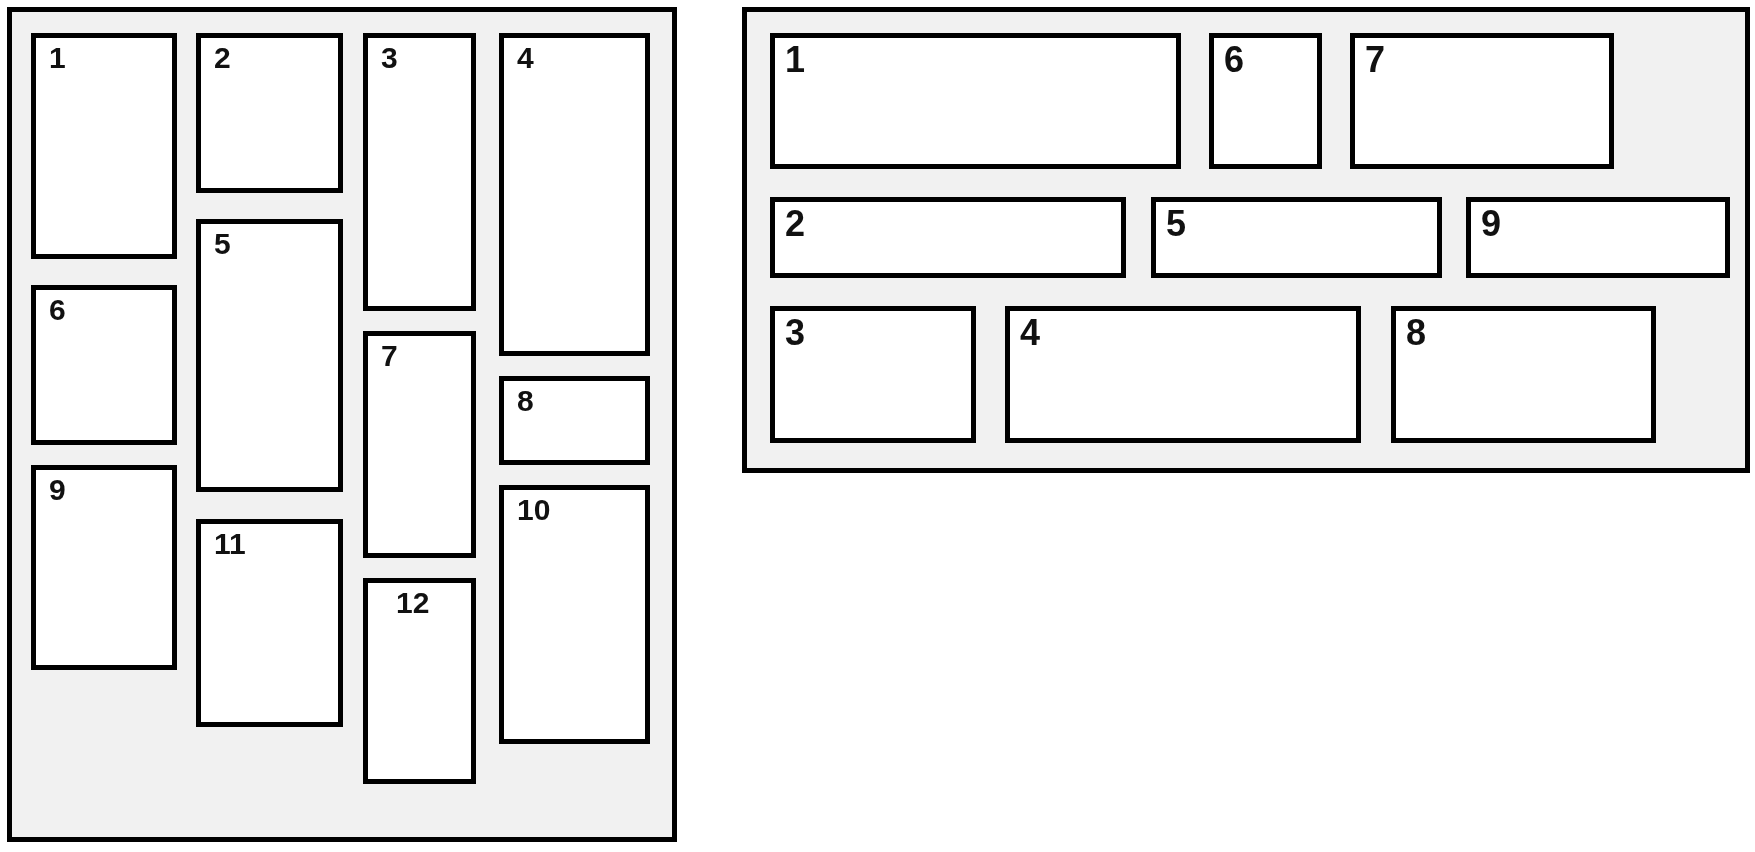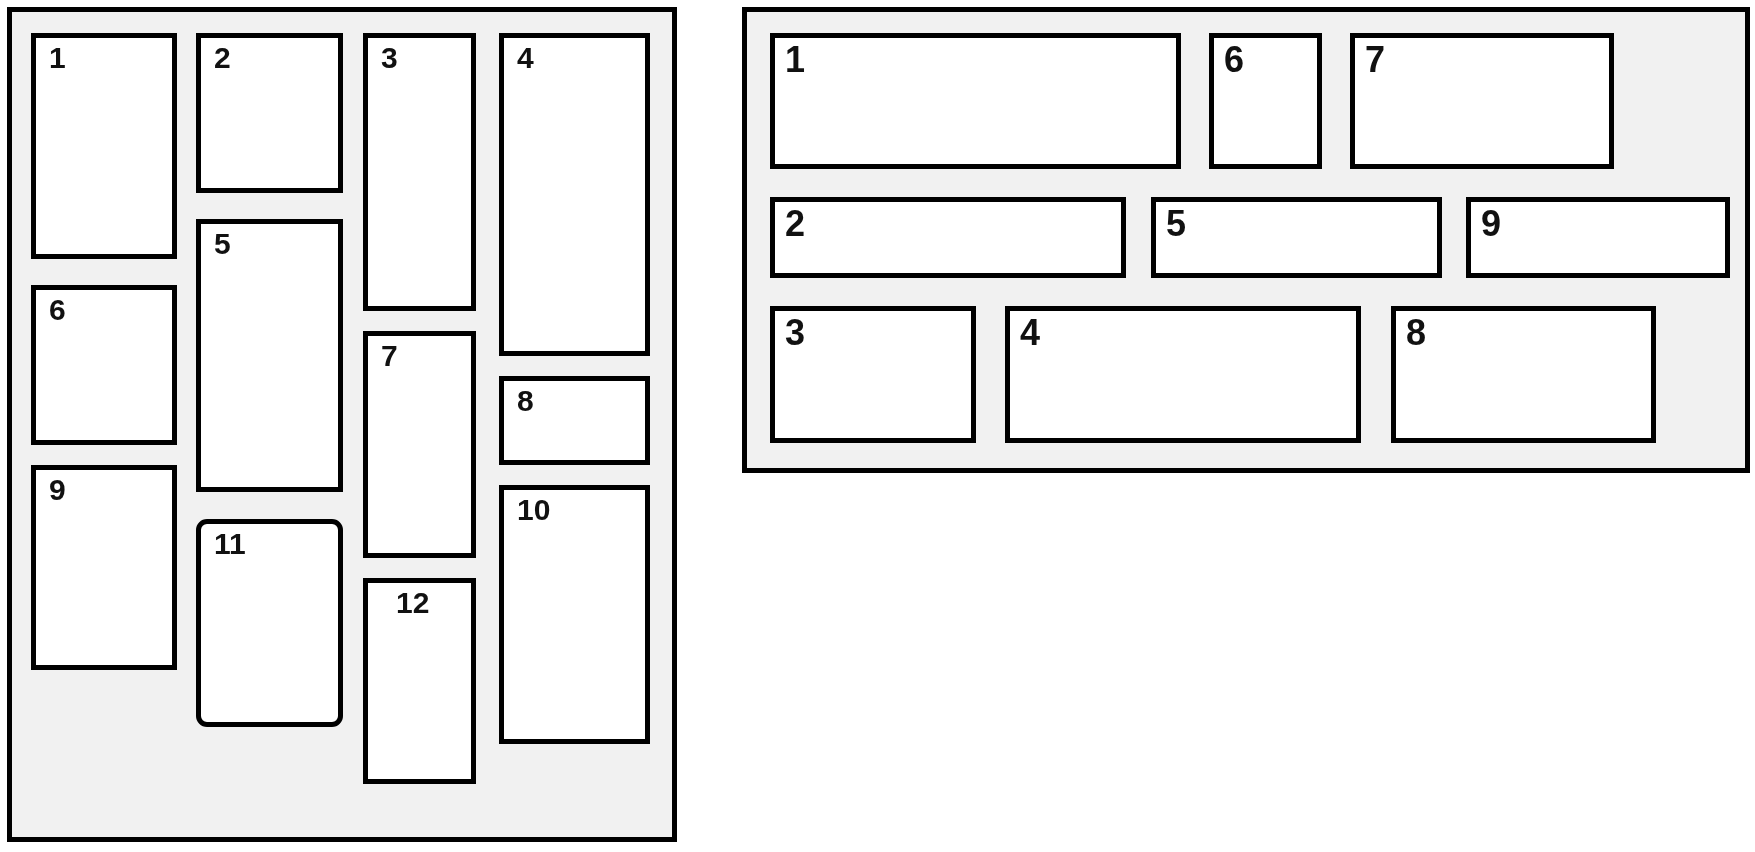--- a/index.html
+++ b/index.html
@@ -62,21 +62,21 @@
       </div>
       <div class="box" style="left: 487px; top: 364px; width: 151px; height: 89px; font-size: 30px;">
         <span>8</span>
       </div>
       <div class="box" style="left: 19px; top: 453px; width: 146px; height: 205px; font-size: 30px;">
         <span>9</span>
       </div>
       <div class="box" style="left: 487px; top: 473px; width: 151px; height: 259px; font-size: 30px;">
         <span>10</span>
       </div>
-      <div class="box" style="left: 184px; top: 507px; width: 147px; height: 208px; font-size: 30px; border-radius: 11px;">
+      <div class="box" style="left: 184px; top: 507px; width: 147px; height: 208px; font-size: 30px;">
         <span>11</span>
       </div>
       <div class="box" style="left: 351px; top: 566px; width: 113px; height: 206px; font-size: 30px; padding-left: 28px;">
         <span>12</span>
       </div>
     </div>
   <div class="panel" data-panel="1" style="left: 742px; top: 7px; width: 1008px; height: 466px;">
       <div class="box" style="left: 23px; top: 21px; width: 411px; height: 136px; font-size: 36px;">
         <span>1</span>
       </div>

